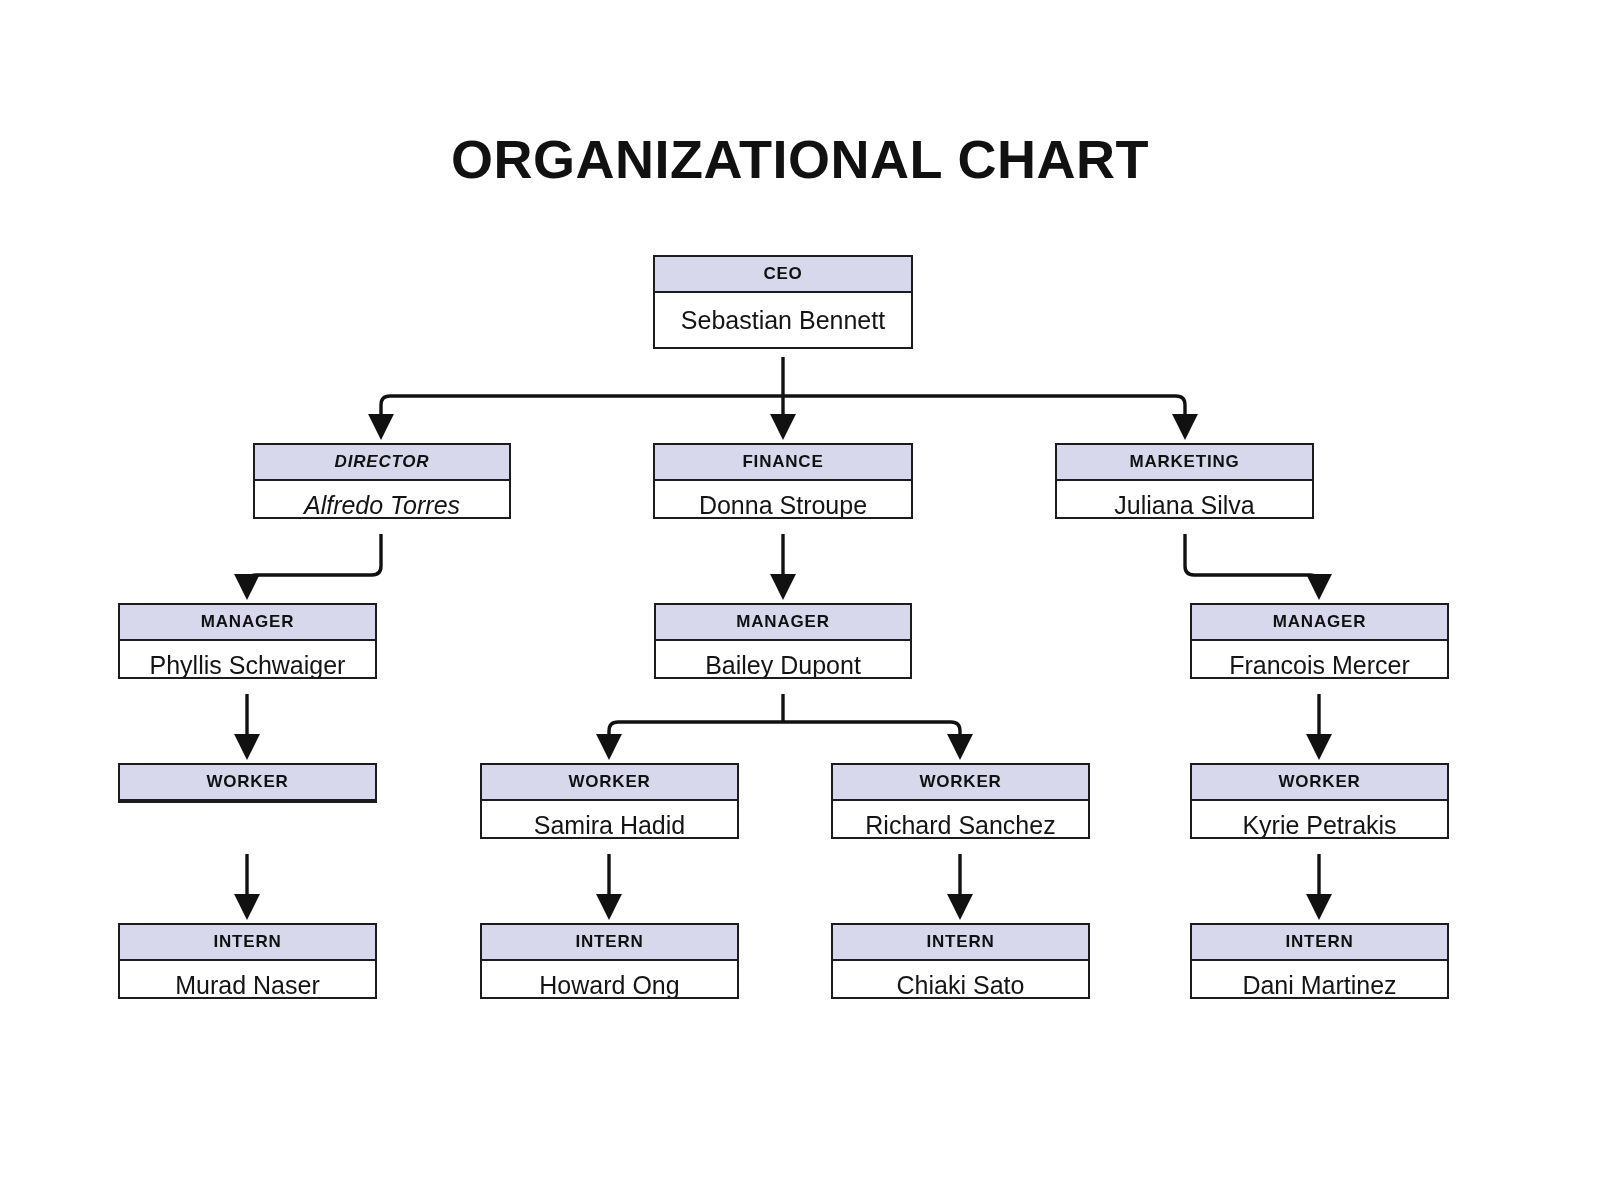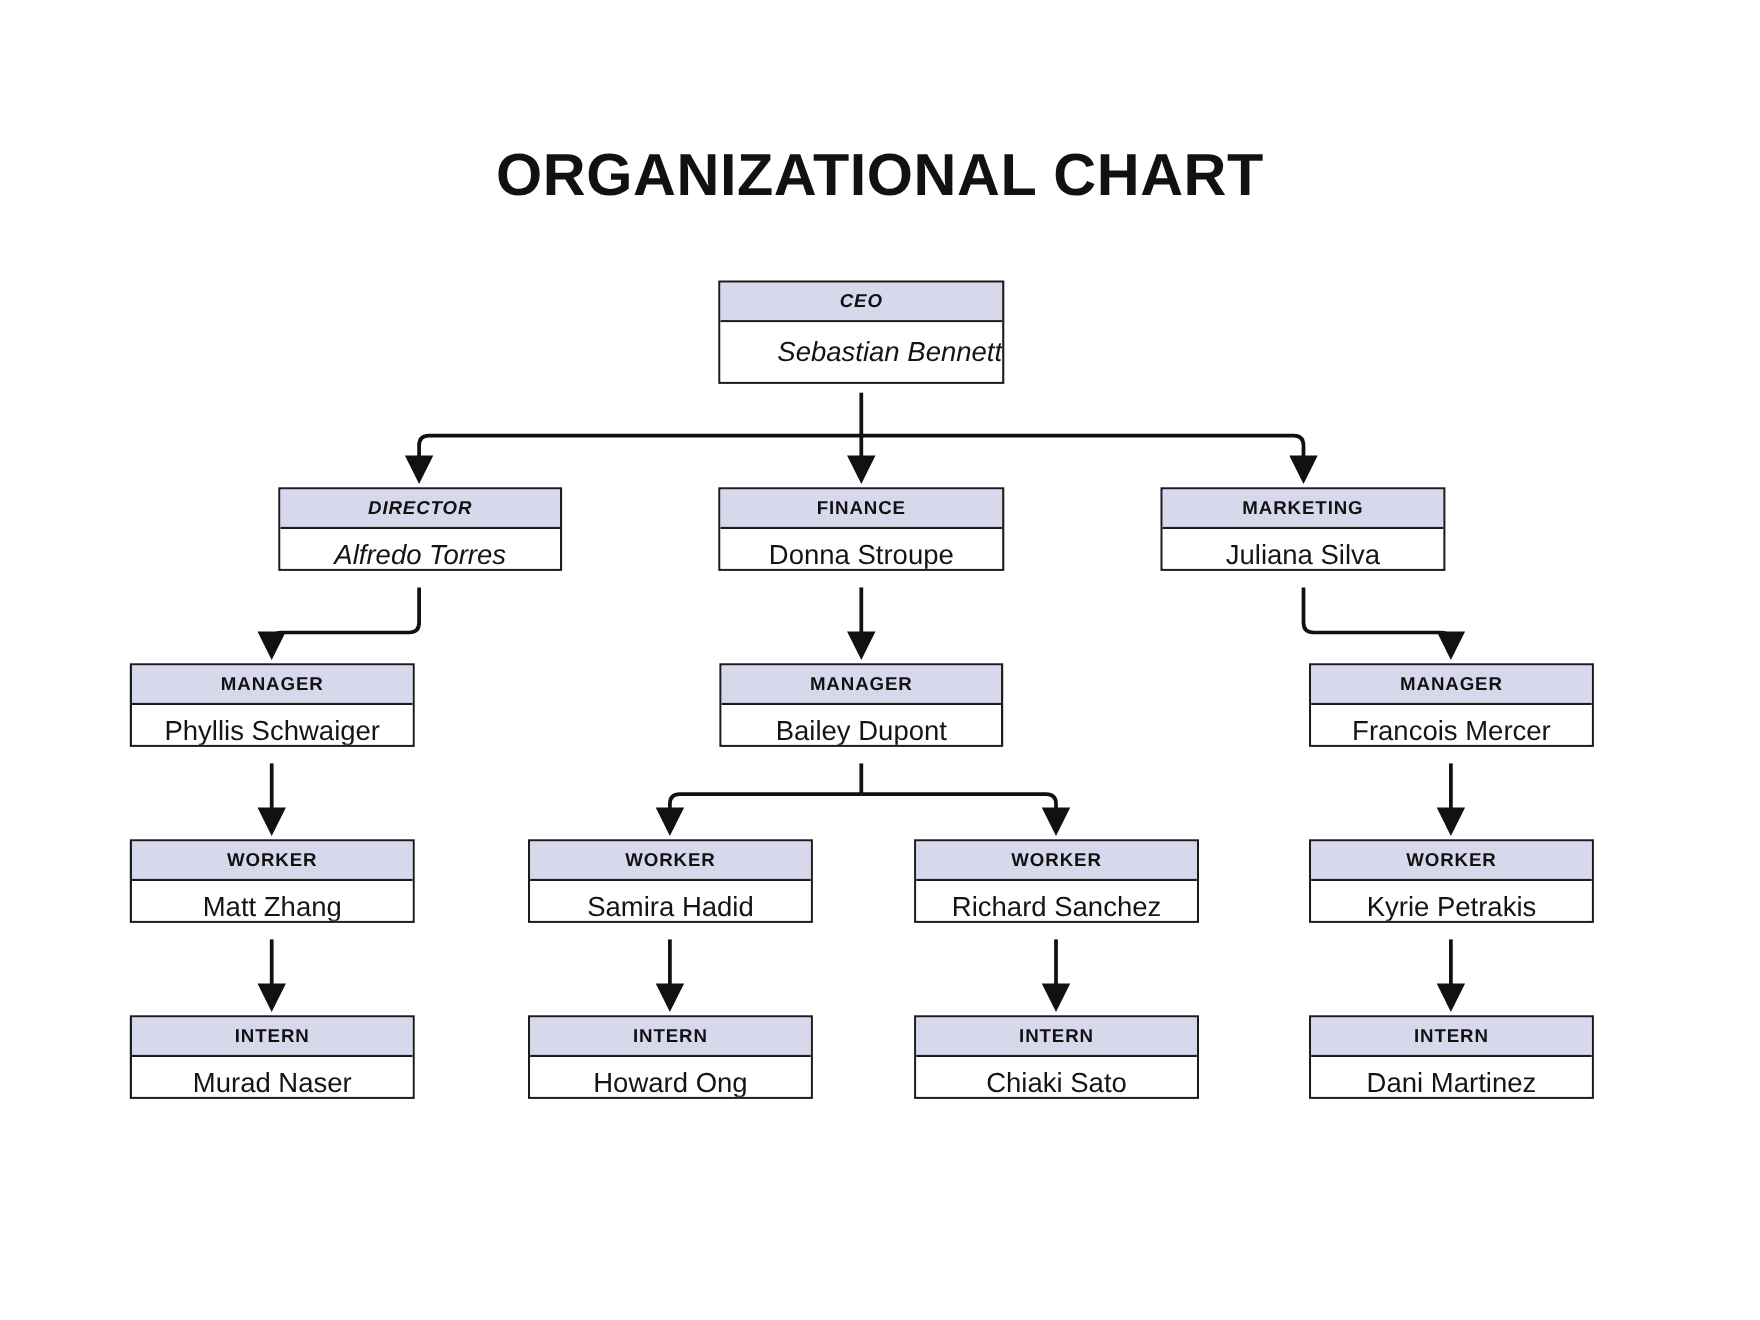--- a/index.html
+++ b/index.html
@@ -66,21 +66,21 @@
     height: 36px;
     line-height: 48px;
     text-align: center;
     font-size: 25px;
     font-weight: 400;
     color: #141414;
     background: #ffffff;
     overflow: hidden;
     white-space: nowrap;
   }
-  .node.is-root .node-body { height: 54px; line-height: 54px; text-align: right; }
+  .node.is-root .node-body { height: 54px; line-height: 54px; }
 </style>
 </head>
 <body>
 
 <div id="canvas">
 
   <div id="chart-title">ORGANIZATIONAL CHART</div>
 
   <svg id="connectors" viewBox="0 0 1600 1200" xmlns="http://www.w3.org/2000/svg">
     <defs>
@@ -110,21 +110,21 @@
     <path d="M 783 722 L 951 722 Q 960 722 960 731 L 960 747" fill="none" stroke="#111111" stroke-width="3.4" marker-end="url(#arrowhead)"></path>
 
     <path d="M 1319 694 L 1319 747" fill="none" stroke="#111111" stroke-width="3.4" marker-end="url(#arrowhead)"></path>
 
     <path d="M 247 854 L 247 907" fill="none" stroke="#111111" stroke-width="3.4" marker-end="url(#arrowhead)"></path>
     <path d="M 609 854 L 609 907" fill="none" stroke="#111111" stroke-width="3.4" marker-end="url(#arrowhead)"></path>
     <path d="M 960 854 L 960 907" fill="none" stroke="#111111" stroke-width="3.4" marker-end="url(#arrowhead)"></path>
     <path d="M 1319 854 L 1319 907" fill="none" stroke="#111111" stroke-width="3.4" marker-end="url(#arrowhead)"></path>
   </svg>
 
-  <div class="node is-root" style="left:653px; top:255px; width:260px;font-style:italic;">
+  <div class="node is-root" style="left:653px; top:255px; width:260px;">
     <div class="node-header">CEO</div>
     <div class="node-body">Sebastian Bennett</div>
   </div>
 
   <div class="node" style="left:253px; top:443px; width:258px;font-style:italic;">
     <div class="node-header">DIRECTOR</div>
     <div class="node-body">Alfredo Torres</div>
   </div>
 
   <div class="node" style="left:1055px; top:443px; width:259px;">
@@ -147,21 +147,20 @@
     <div class="node-body">Bailey Dupont</div>
   </div>
 
   <div class="node" style="left:1190px; top:603px; width:259px;">
     <div class="node-header">MANAGER</div>
     <div class="node-body">Francois Mercer</div>
   </div>
 
   <div class="node" style="left:118px; top:763px; width:259px;">
     <div class="node-header">WORKER</div>
-    <div class="node-body">Matt Zhang</div>
   </div>
 
   <div class="node" style="left:480px; top:763px; width:259px;">
     <div class="node-header">WORKER</div>
     <div class="node-body">Samira Hadid</div>
   </div>
 
   <div class="node" style="left:831px; top:763px; width:259px;">
     <div class="node-header">WORKER</div>
     <div class="node-body">Richard Sanchez</div>

